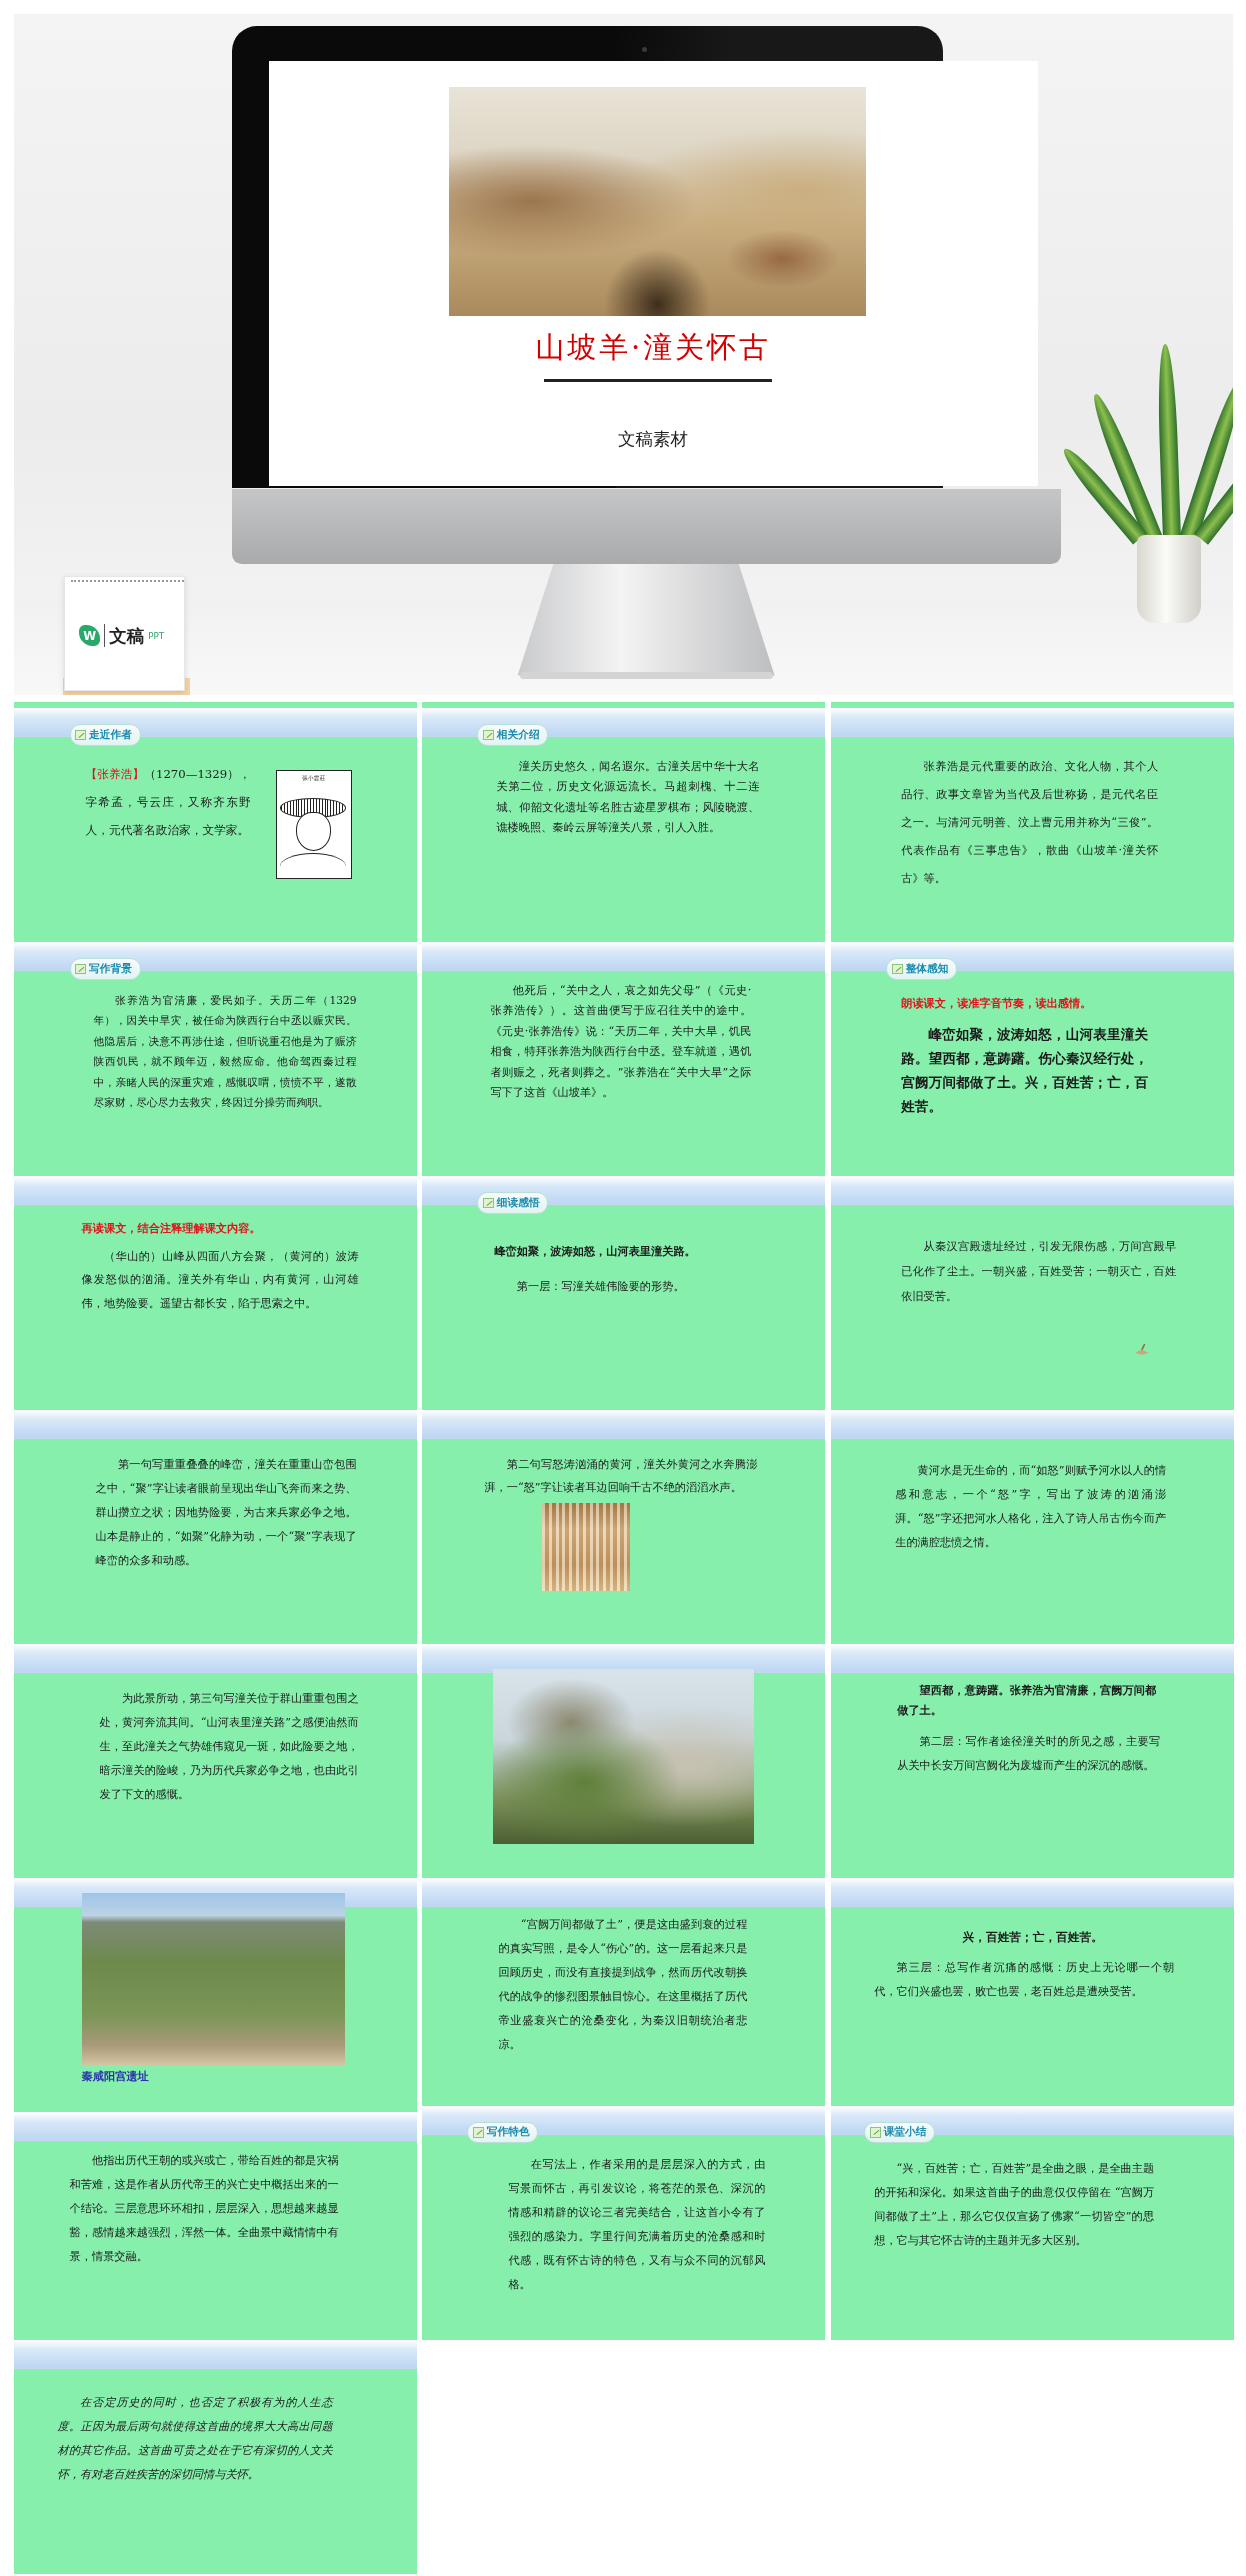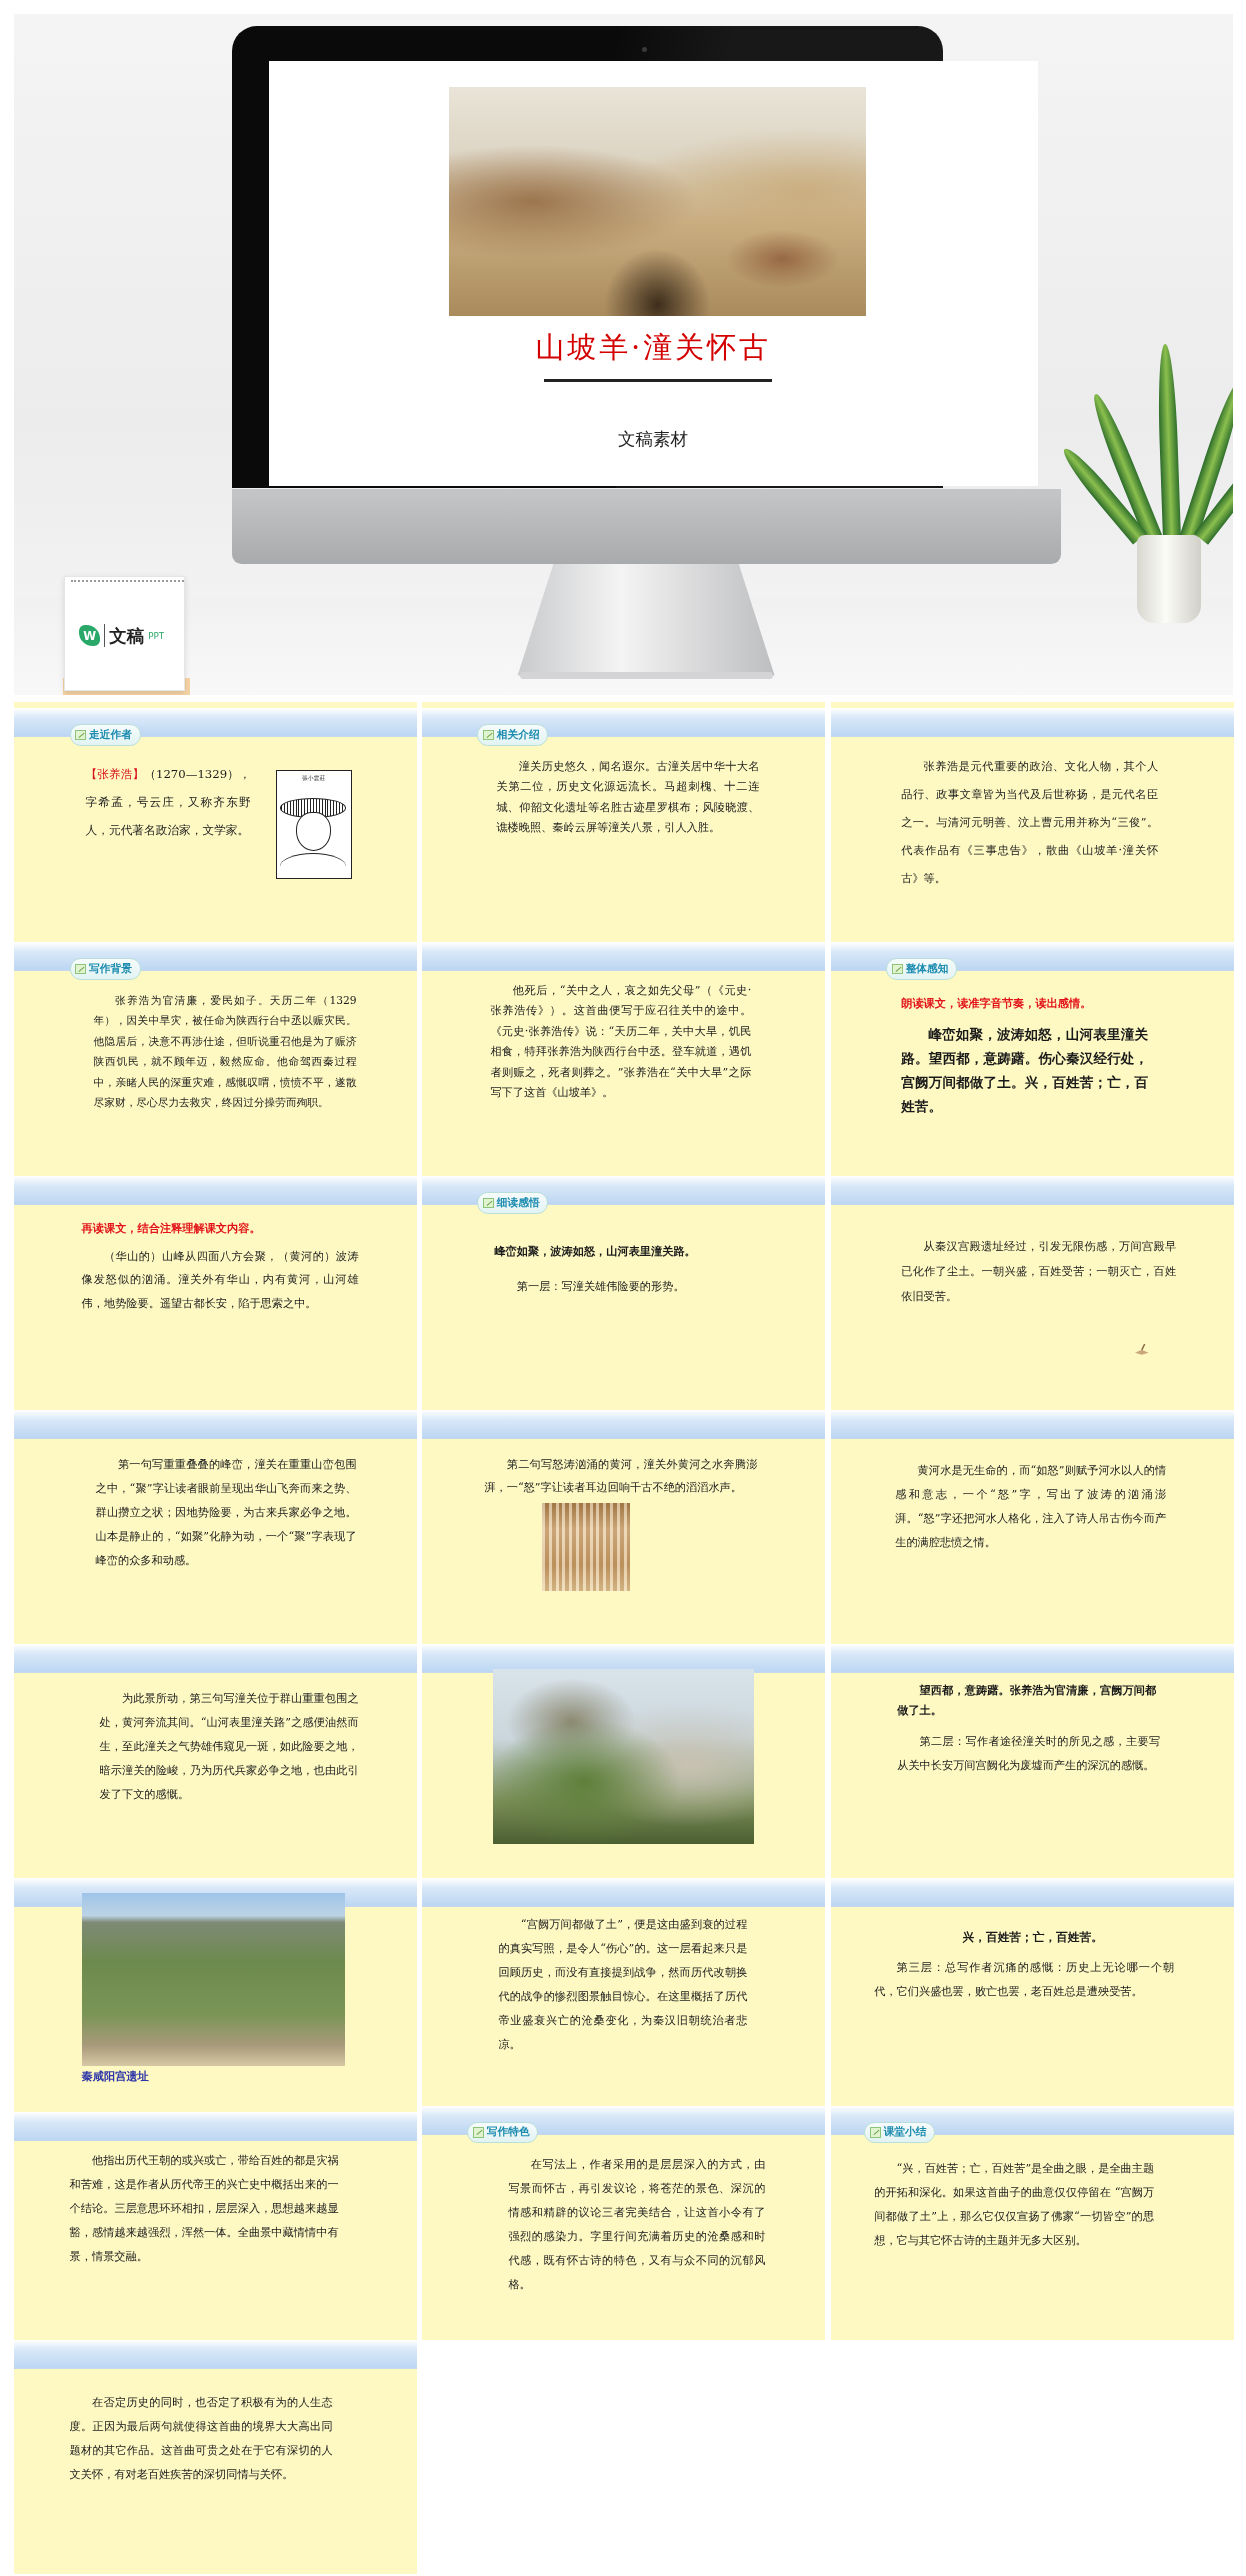--- a/index.html
+++ b/index.html
@@ -38,21 +38,21 @@
   .logo-bar { width: 1px; height: 23.4px; background: #555; }
   .logo-text { font-size: 17.5px; font-family: "DejaVu Sans", sans-serif; color: #222; font-weight: bold; }
   .logo-ppt { font-size: 8.8px; color: #2aa86a; font-family: "DejaVu Sans", sans-serif; }
 
   .plant { position: absolute; left: 1110px; top: 321px; width: 97px; height: 292px; }
   .leaf { position: absolute; bottom: 88px; width: 17.5px; border-radius: 50% 50% 0 0; background: linear-gradient(90deg, #2c6b2a, #8bbf4e 50%, #2f6f2a); transform-origin: bottom center; }
   .pot { position: absolute; left: 13.6px; top: 200px; width: 64px; height: 88px; background: linear-gradient(90deg, #d8d7cf, #fbfbf7 45%, #d0cfc8); border-radius: 7.8px 7.8px 17.5px 17.5px; }
 
   
   .grid { position: absolute; left: 13.6px; top: 702px; width: 1221px; display: grid; grid-template-columns: 403px 403px 403px; column-gap: 5.8px; row-gap: 0; }
-  .slide { position: relative; height: 234px; background: #fef9c3; overflow: hidden; }
+  .slide { position: relative; height: 234px; background: #86efac; overflow: hidden; }
   .slide-band { position: absolute; left: 0; top: 5.8px; width: 100%; height: 29px; background: linear-gradient(#ffffff 0%, #d9e8f8 35%, #bcd6f3 100%); border-bottom: 1px solid #c5d9ee; }
   .tag { position: absolute; left: 56px; top: 22.4px; height: 21.4px; padding: 0 7.8px 0 4.9px; border: 1.9px solid #b8e0d8; border-radius: 10.7px; background: linear-gradient(#f7fbfb, #e2f3f3); display: flex; align-items: center; gap: 2.9px; }
   .tag-icon { width: 10.7px; height: 10.7px; border: 1px solid #8cc47a; background: #e2f4cf; position: relative; }
   .tag-icon::after { content: ""; position: absolute; left: 1.9px; top: 3.9px; width: 6.8px; height: 1px; background: #6aa34f; transform: rotate(-40deg); }
   .tag-label { font-size: 10.7px; color: #1b8bb0; font-family: "DejaVu Sans", sans-serif; font-weight: bold; }
 
   .body { position: absolute; left: 58px; right: 49px; font-size: 11.2px; line-height: 24px; color: #1a1a1a; text-align: justify; }
   .indent { text-indent: 2em; }
   .tight { line-height: 20.4px; }
   .red { color: #e2141a; font-weight: bold; font-family: "DejaVu Sans", sans-serif; font-size: 11.2px; }
@@ -275,17 +275,17 @@
     <div class="slide-band" style="top:0;"></div>
     <div class="tag" style="left:33px;top:15.6px;">
       <span class="tag-icon"></span>
       <span class="tag-label">课堂小结</span>
     </div>
     <div class="body indent" style="top:51px;left:43px;right:80px;">“兴，百姓苦；亡，百姓苦”是全曲之眼，是全曲主题的开拓和深化。如果这首曲子的曲意仅仅停留在 “宫阙万间都做了土”上，那么它仅仅宣扬了佛家“一切皆空”的思想，它与其它怀古诗的主题并无多大区别。</div>
   </div>
 
   <div class="slide">
     <div class="slide-band" style="top:0;"></div>
-    <div class="body indent" style="top:51px;left:56px;right:84px;">在否定历史的同时，也否定了积极有为的人生态度。正因为最后两句就使得这首曲的境界大大高出同题材的其它作品。这首曲可贵之处在于它有深切的人文关怀，有对老百姓疾苦的深切同情与关怀。</div>
+    <div class="body indent" style="top:51px;left:44px;right:84px;font-style:italic;">在否定历史的同时，也否定了积极有为的人生态度。正因为最后两句就使得这首曲的境界大大高出同题材的其它作品。这首曲可贵之处在于它有深切的人文关怀，有对老百姓疾苦的深切同情与关怀。</div>
   </div>
 
 </div>
 
 
 </body></html>

